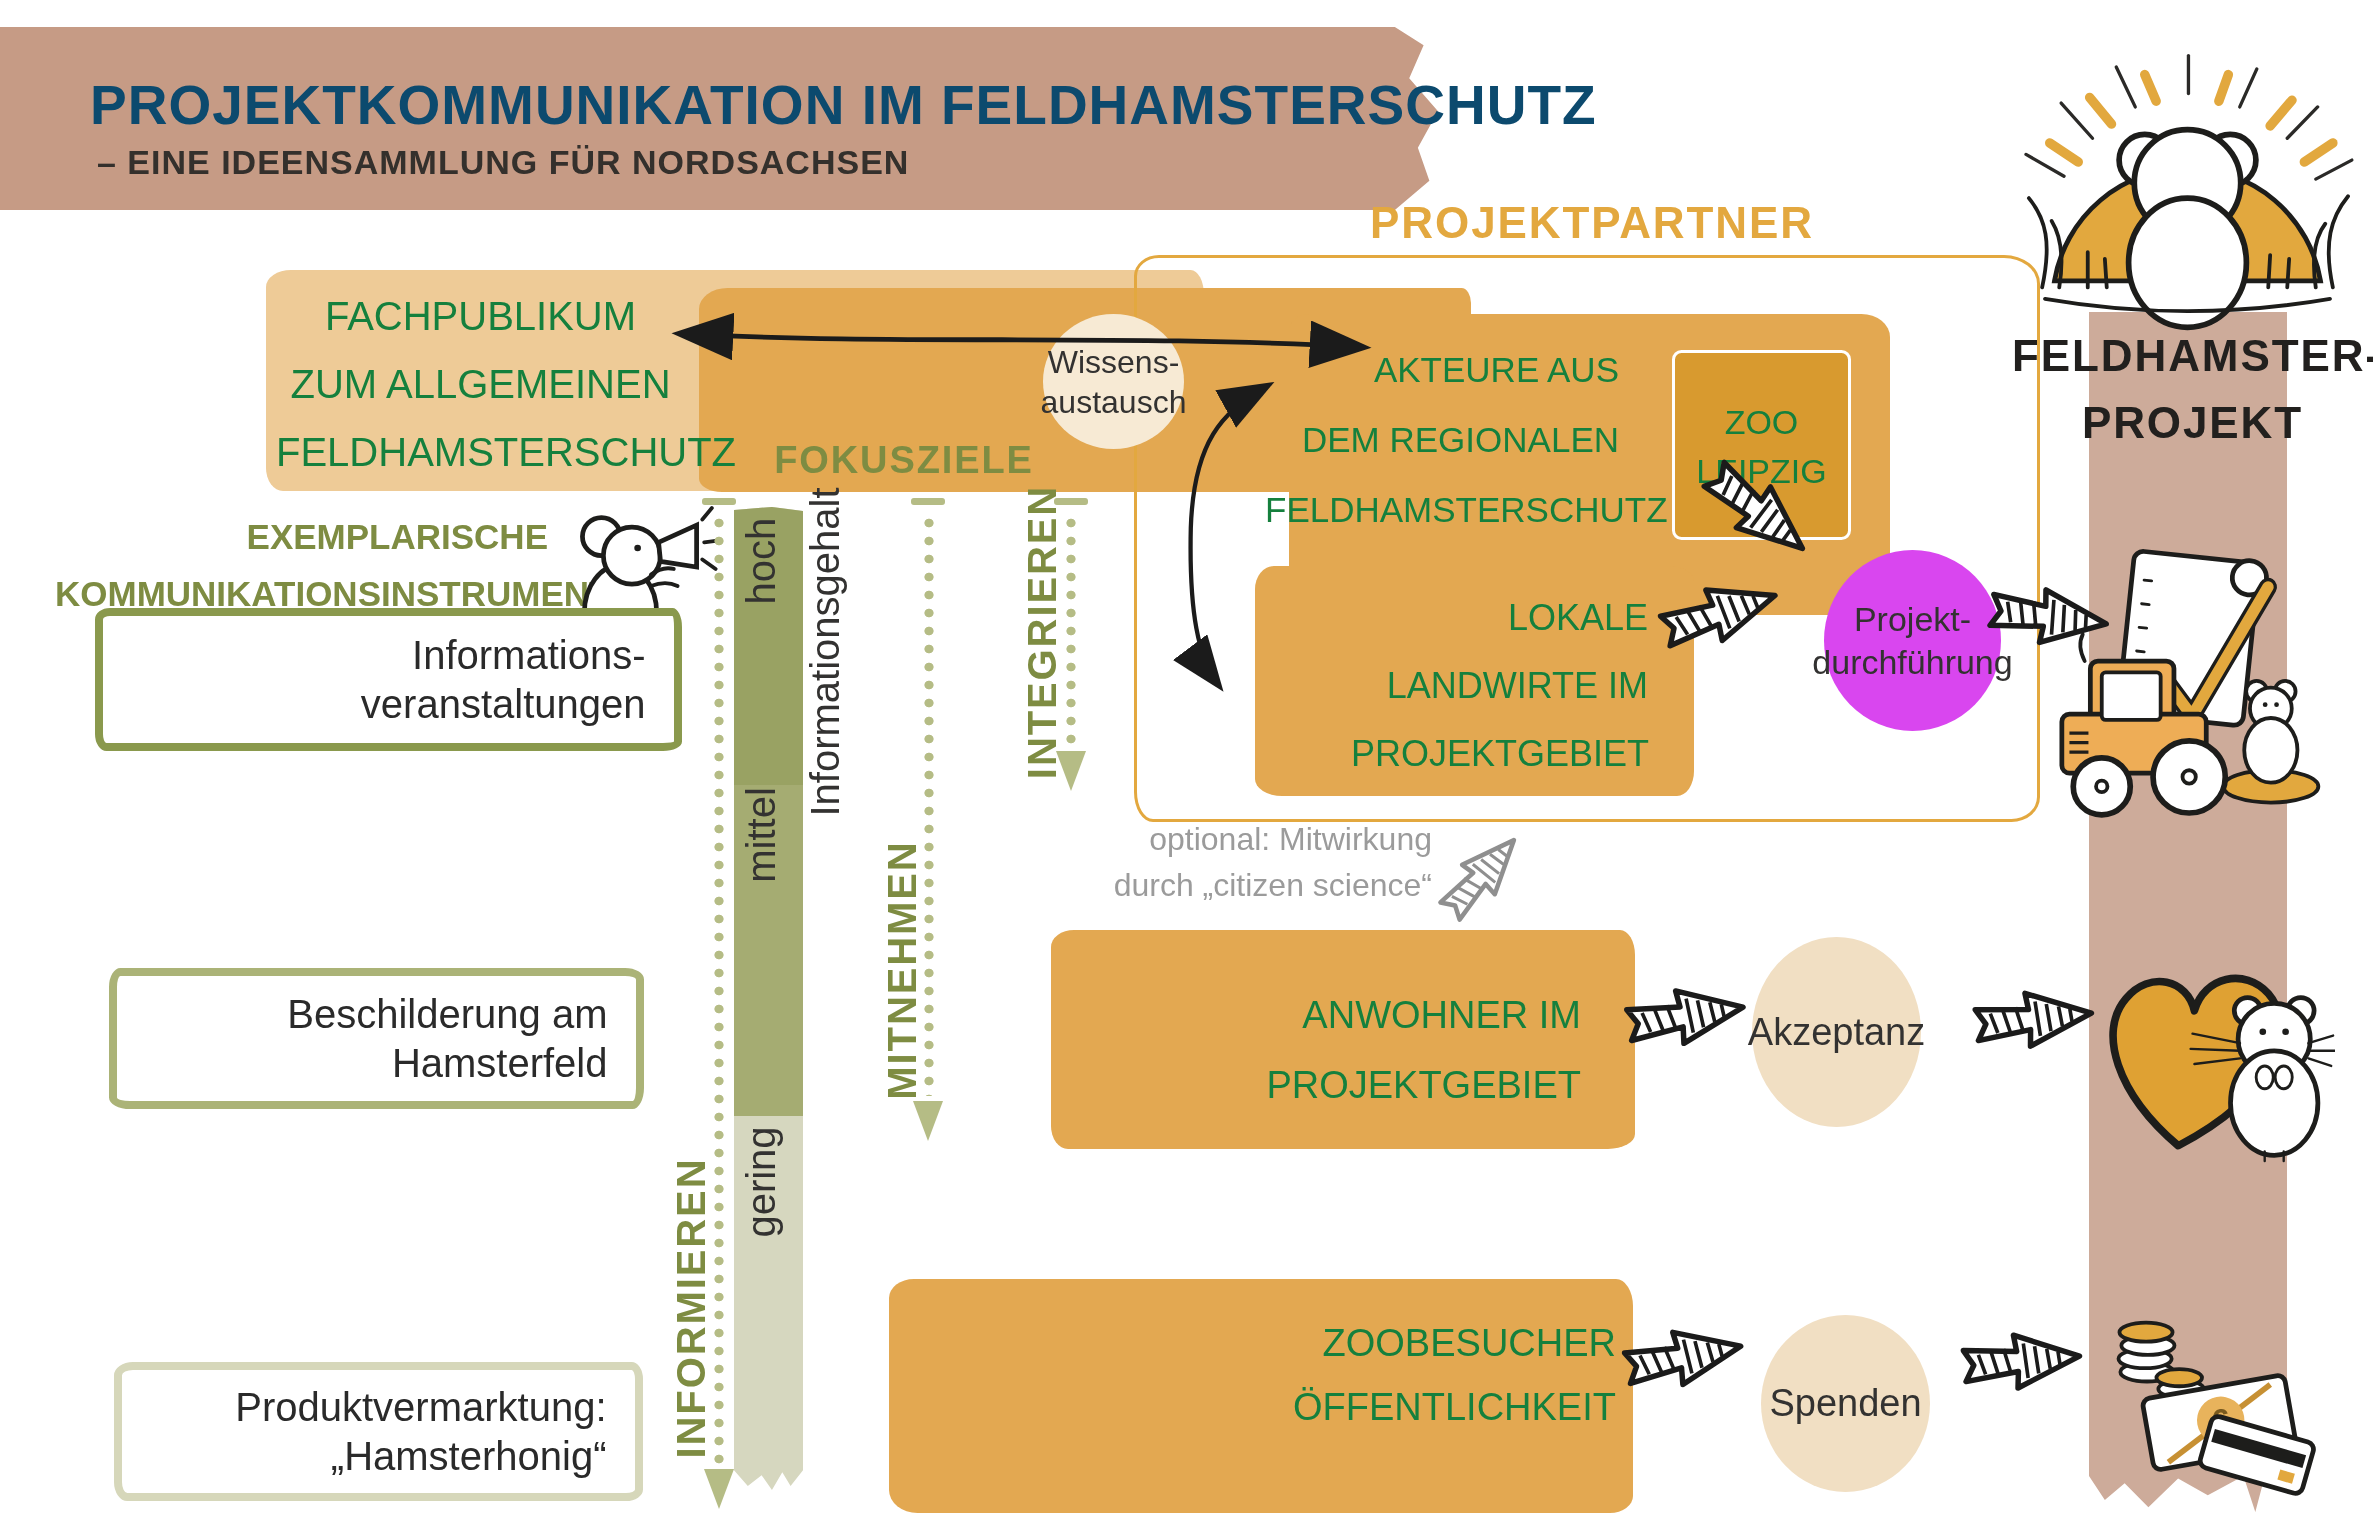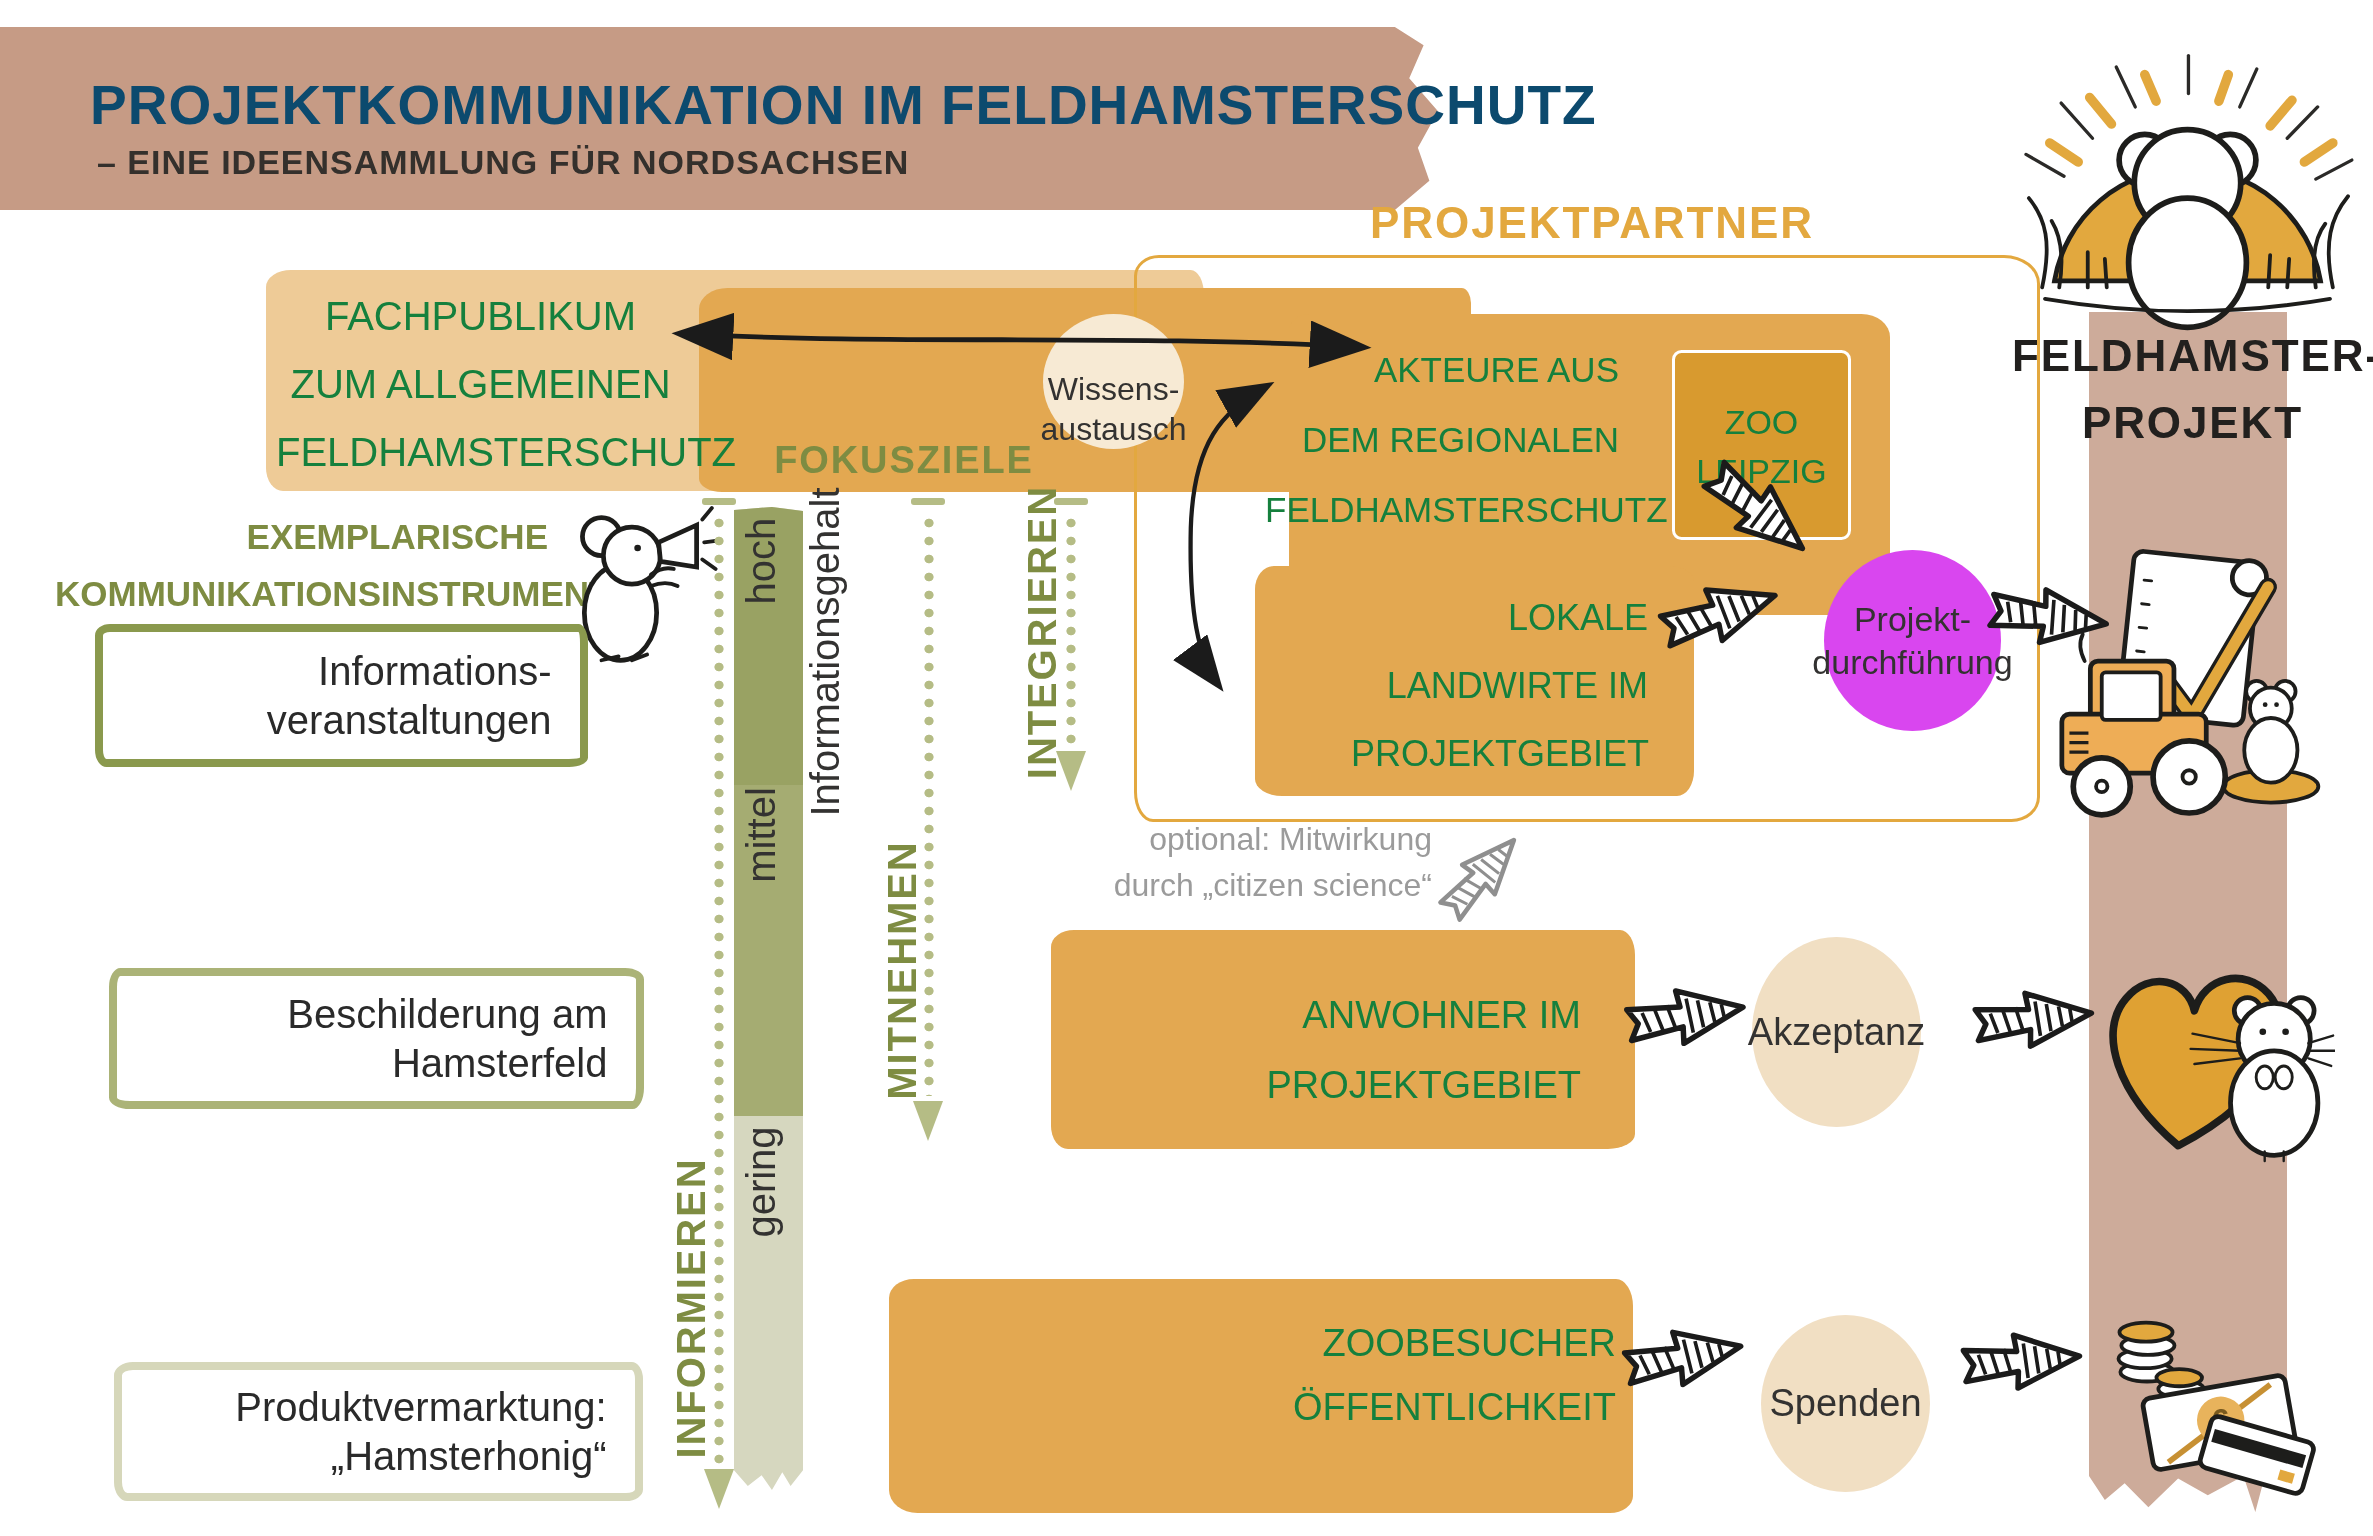--- a/index.html
+++ b/index.html
@@ -38,29 +38,29 @@
 
   .boxtext{position:absolute;font-weight:normal;color:#15803d;}
 
   
   .partnerbox{left:1134px;top:255px;width:900px;height:561px;border:3.8px solid #e3a83f;
               border-radius:25px 36px 28.5px 19px/21px 28.5px 25px 30px;background:transparent;}
   .partnerlabel{left:1592px;top:198px;transform:translateX(-50%);font-size:44px;letter-spacing:1.9px;}
 
   
   .circle{border-radius:50%;display:flex;flex-direction:column;align-items:center;justify-content:center;}
-  .wissens{left:1043px;top:314px;width:141px;height:135px;background:#f7ead4;font-size:32px;line-height:40px;justify-content:flex-end;}
+  .wissens{left:1043px;top:314px;width:141px;height:135px;background:#f7ead4;font-size:32px;line-height:40px;}
   .durchf{left:1824px;top:550px;width:177px;height:181px;background:#d946ef;font-size:34px;line-height:43px;}
   .akzept{left:1752px;top:937px;width:169px;height:190px;background:#f1dfc3;font-size:38px;}
   .spenden{left:1761px;top:1315px;width:169px;height:177px;background:#f1dfc3;font-size:38px;}
 
   
   .instr{background:#fff;box-sizing:border-box;display:flex;align-items:center;justify-content:flex-end;
          padding-right:28.5px;font-size:40px;line-height:49px;color:#2a2a2a;}
-  .instr1{left:95px;top:624px;width:493px;height:143px;border:8.6px solid #8a994d;
+  .instr1{left:95px;top:608px;width:587px;height:143px;border:8.6px solid #8a994d;
           border-radius:15px 9.5px 19px 11.4px/11.4px 19px 9.5px 17px;}
   .instr2{left:109px;top:968px;width:535px;height:141px;border:8.6px solid #abb377;
           border-radius:11.4px 19px 11.4px 21px/19px 11.4px 21px 11.4px;}
   .instr3{left:114px;top:1362px;width:529px;height:139px;border:8.6px solid #d6d7ba;
           border-radius:19px 11.4px 17px 13.3px/13.3px 17px 11.4px 19px;}
 
   
   .barbase{left:734px;top:507px;width:69px;height:983px;background:#d6d7bf;
            clip-path:polygon(0 .3%,55% 0,100% .4%,100% 98%,82% 99.6%,70% 98.2%,55% 100%,40% 98.5%,20% 99.6%,0 98%);}
   .seg{position:absolute;left:0;width:100%;}

